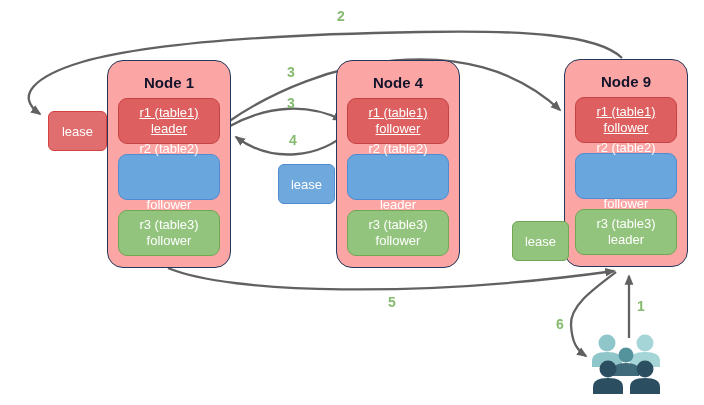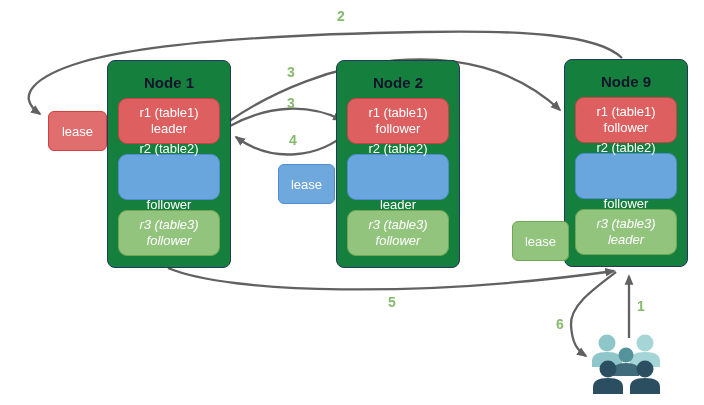--- a/index.html
+++ b/index.html
@@ -1,35 +1,35 @@
 <!DOCTYPE html>
 <html><head>
 <meta charset="utf-8">
 <style>
   html,body{margin:0;padding:0;background:#ffffff;}
   #stage{
     position:relative;width:704px;height:405px;background:#ffffff;overflow:hidden;
     font-family:"Liberation Sans", sans-serif;
   }
   .node{
-    position:absolute;width:124px;height:208px;background:#15803d;
-    border:1.6px solid #24385b;border-radius:8px;box-sizing:border-box;
+    position:absolute;width:124px;height:208px;background:#fca5a5;
+    border:1.6px solid #24385b;border-radius:16px;box-sizing:border-box;
     display:flex;flex-direction:column;align-items:center;
   }
   .node-title{
     margin-top:11px;height:26px;line-height:22px;font-size:15px;font-weight:bold;color:#14142b;
   }
   .replica{
     width:102px;height:46px;border-radius:9px;box-sizing:border-box;
     display:flex;flex-direction:column;align-items:center;justify-content:center;
     color:#ffffff;font-size:13px;line-height:16px;margin-bottom:10px;
   }
-  .replica.red{background:#dd5f5f;border:1.6px solid #c74343;}
+  .replica.red{background:#dd5f5f;border:1.6px solid #c74343;text-decoration:underline;}
   .replica.blue{background:#6aa6de;border:1.6px solid #4f8bd0;gap:40px;}
-  .replica.green{background:#93c47d;border:1.6px solid #6fa755;font-style:italic;}
+  .replica.green{background:#93c47d;border:1.6px solid #6fa755;}
   .lease{
     position:absolute;height:40px;border-radius:6px;box-sizing:border-box;
     display:flex;align-items:center;justify-content:center;
     color:#ffffff;font-size:13px;
   }
   .lease.red{left:48px;top:111px;width:59px;background:#e06e6e;border:1.6px solid #d43f3f;}
   .lease.blue{left:278px;top:164px;width:57px;background:#6fa8dc;border:1.6px solid #4f8bd0;}
   .lease.green{left:512px;top:221px;width:57px;background:#93c47d;border:1.6px solid #6fa755;}
   .flow-label{
     position:absolute;width:16px;text-align:center;
@@ -86,21 +86,21 @@
       <span>r2 (table2)</span>
       <span>follower</span>
     </div>
     <div class="replica green">
       <span>r3 (table3)</span>
       <span>follower</span>
     </div>
   </div>
 
   <div class="node" style="left:336px;top:60px;">
-    <div class="node-title">Node 2</div>
+    <div class="node-title">Node 4</div>
     <div class="replica red">
       <span>r1 (table1)</span>
       <span>follower</span>
     </div>
     <div class="replica blue">
       <span>r2 (table2)</span>
       <span>leader</span>
     </div>
     <div class="replica green">
       <span>r3 (table3)</span>

